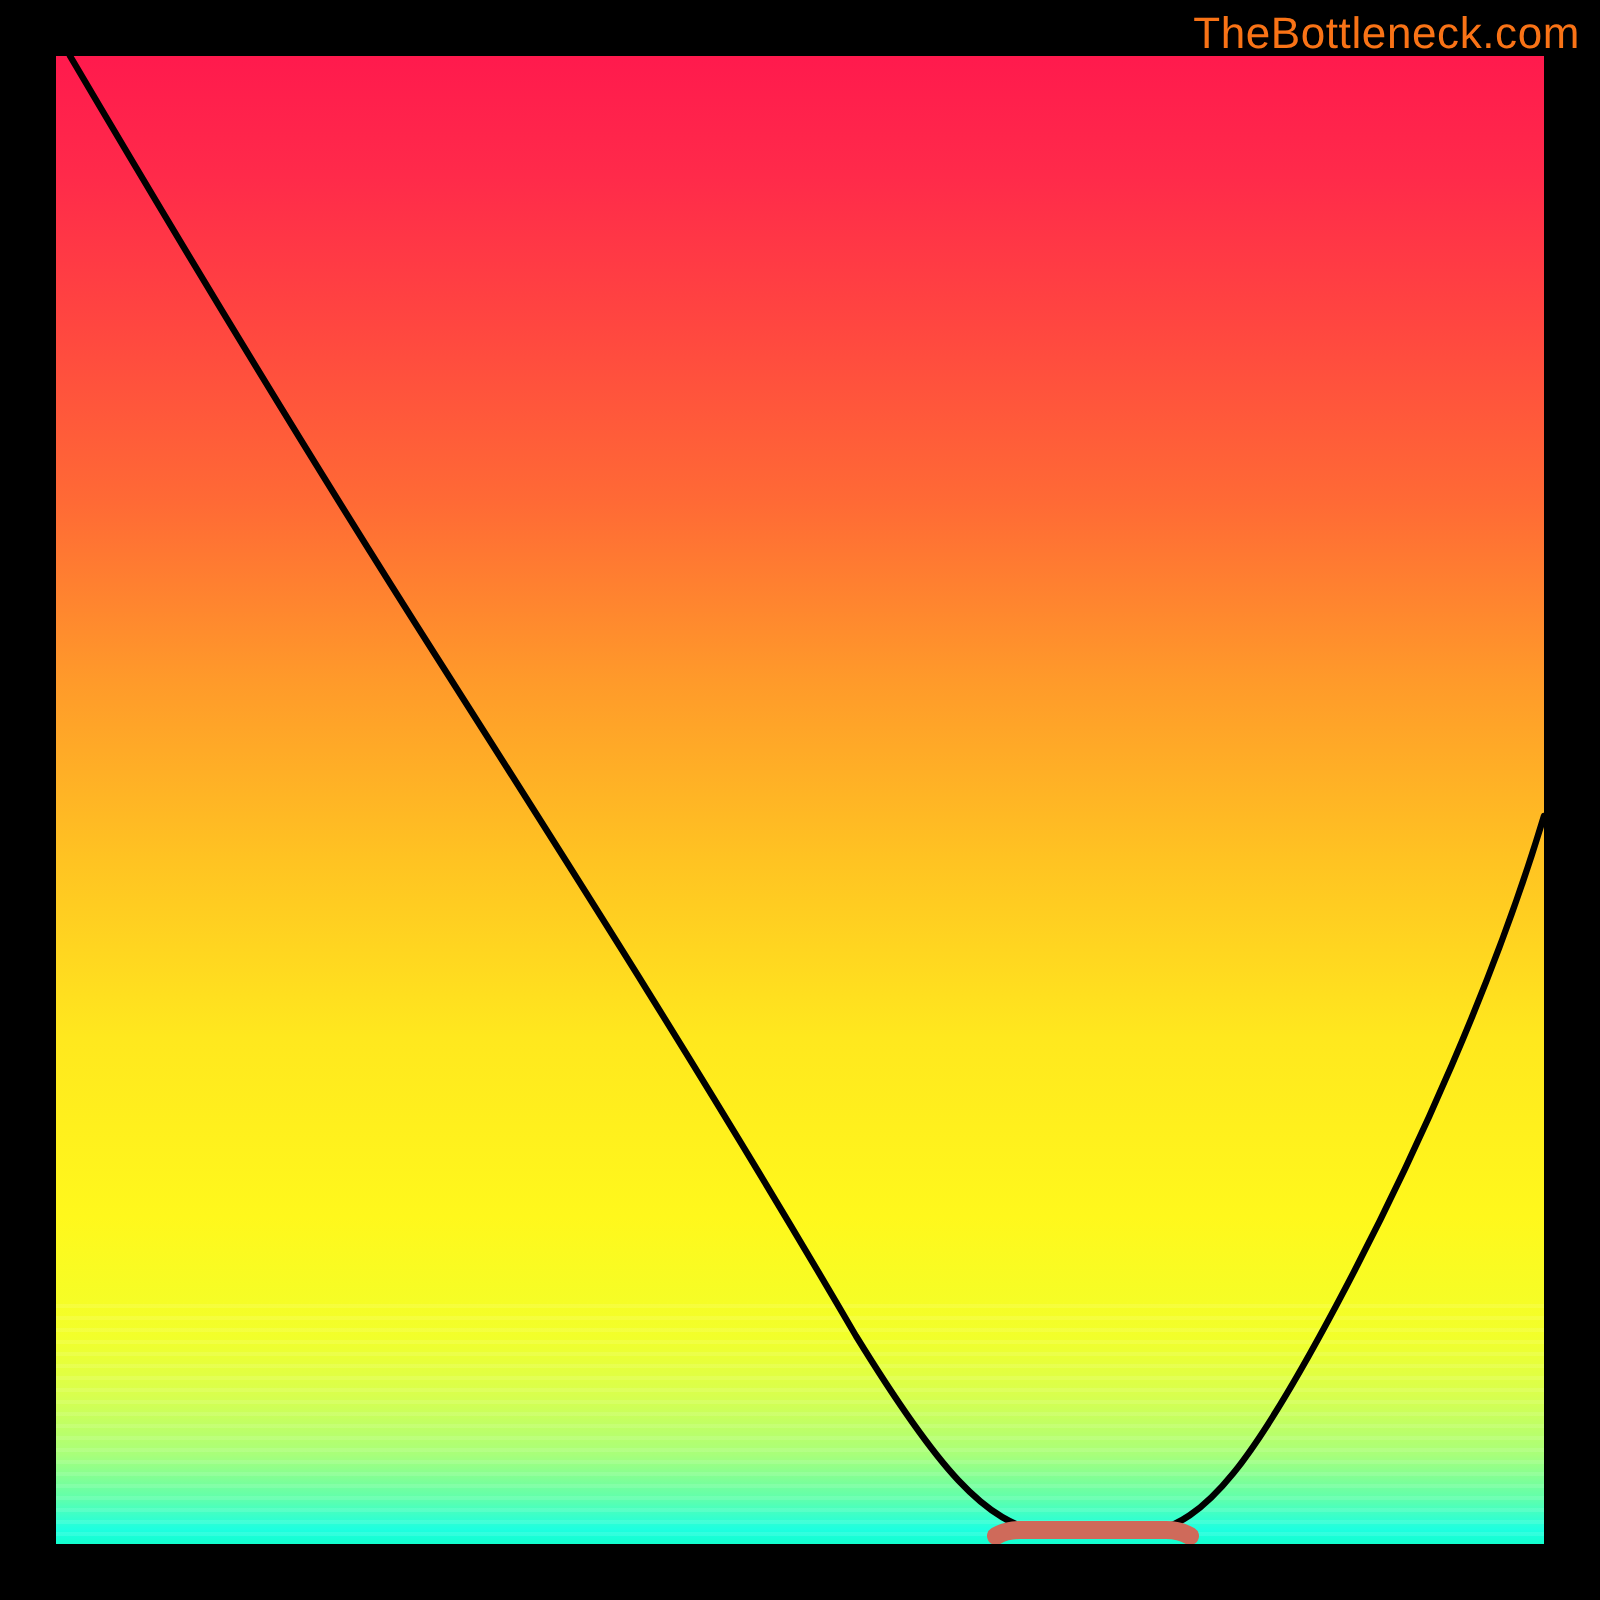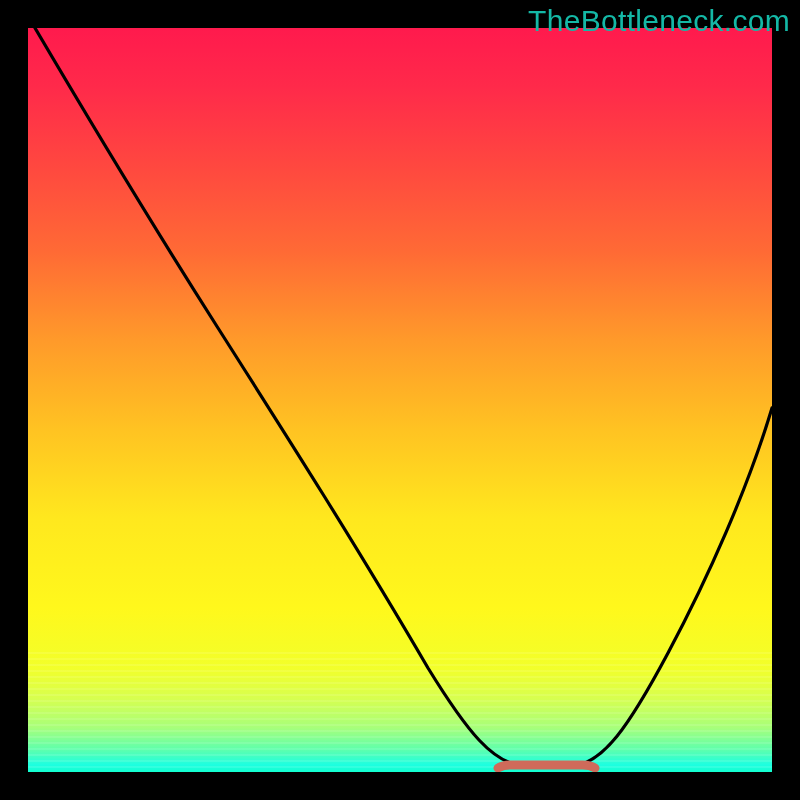--- a/index.html
+++ b/index.html
@@ -8,22 +8,22 @@
     height: 800px;
     background: #000;
     position: relative;
     font-family: Arial, sans-serif;
     overflow: hidden;
   }
   .watermark {
     position: absolute;
     top: 4px;
     right: 10px;
-    color: #14b8a6;
-    font-size: 30px;
+    color: #f97316;
+    font-size: 22px;
     font-weight: 500;
     z-index: 10;
     letter-spacing: 0.3px;
   }
   .plot-area {
     position: absolute;
     left: 28px;
     top: 28px;
     width: 744px;
     height: 744px;

